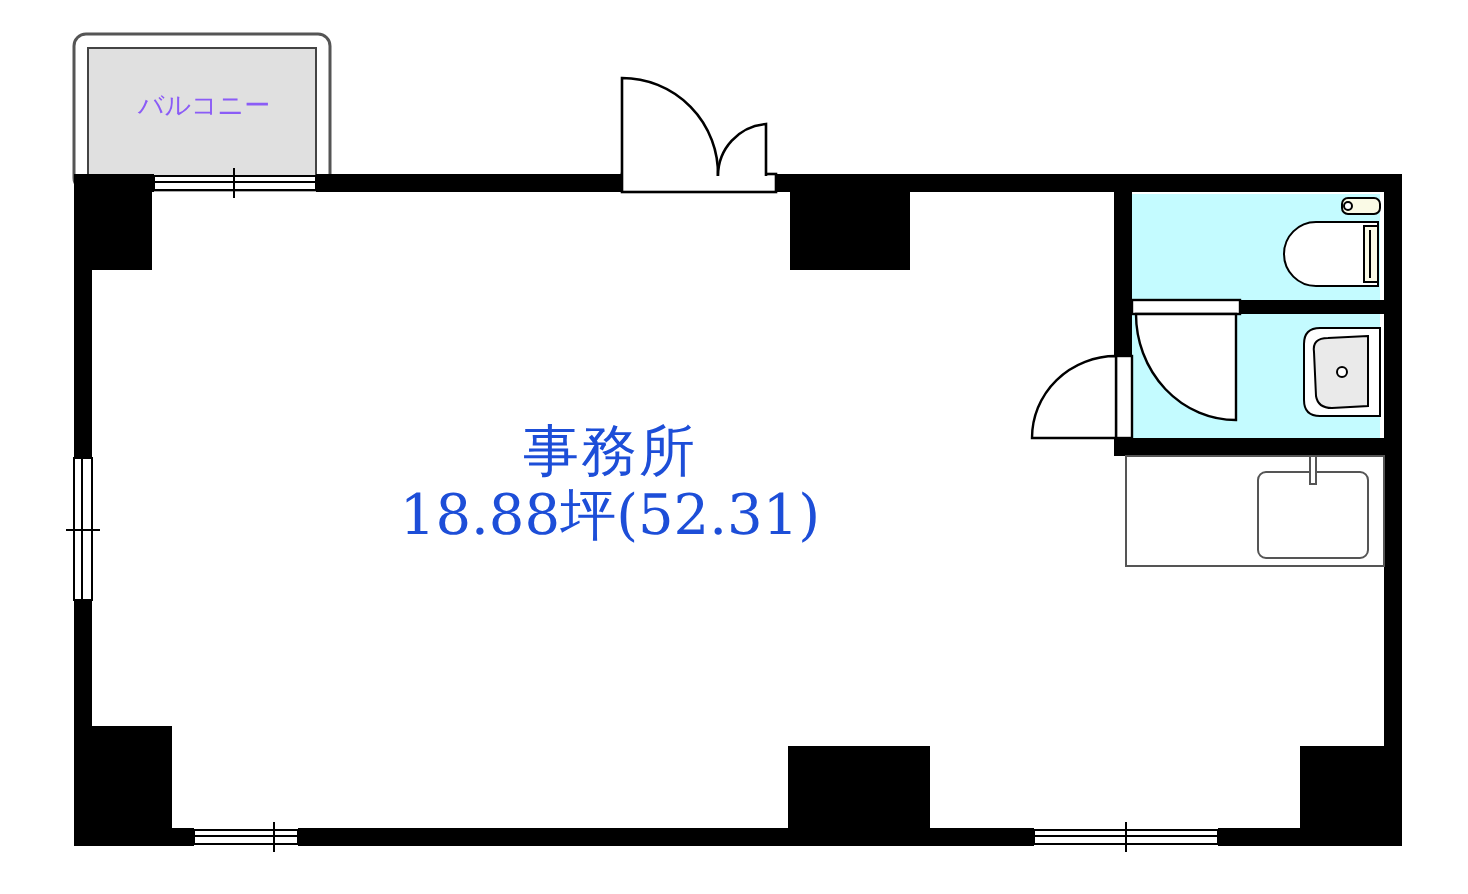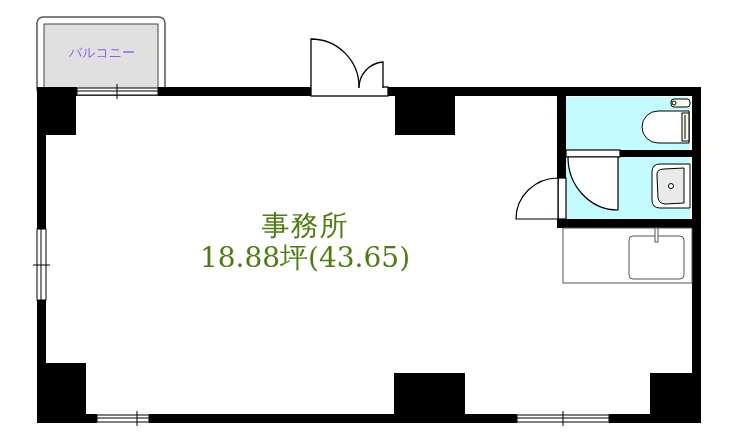--- a/index.html
+++ b/index.html
@@ -1,18 +1,18 @@
 <!DOCTYPE html>
 <html><head>
 <meta charset="utf-8">
 <style>
   html, body { margin: 0; padding: 0; background: #ffffff; }
   body { width: 734px; height: 447px; position: relative; overflow: hidden; font-family: "DejaVu Serif", "Liberation Serif", serif; }
   .plan { position: absolute; left: 0; top: 0; width: 734px; height: 447px; }
-  .label-room { position: absolute; left: 190px; top: 210px; width: 230px; text-align: center; color: #4d7c0f; line-height: 1.15; }
+  .label-room { position: absolute; left: 190px; top: 210px; width: 230px; text-align: center; color: #1d4ed8; line-height: 1.15; }
   .label-room .name { font-size: 28px; letter-spacing: 1px; }
   .label-room .area { font-size: 28px; letter-spacing: 0px; }
   .balcony-label { position: absolute; left: 44px; top: 44px; width: 116px; text-align: center; font-family: "DejaVu Sans", "Liberation Sans", sans-serif; font-size: 13px; color: #8b5cf6; }
 </style>
 </head>
 <body>
 
 <svg class="plan" viewBox="0 0 734 447" xmlns="http://www.w3.org/2000/svg">
 
   <g>
@@ -104,14 +104,14 @@
     <rect x="563" y="228" width="129" height="55"></rect>
     <rect x="629" y="236" width="55" height="43" rx="4"></rect>
     <rect x="655" y="228" width="3" height="14" fill="#fff"></rect>
   </g>
 </svg>
 
 <div class="balcony-label">バルコニー</div>
 
 <div class="label-room">
   <div class="name">事務所</div>
-  <div class="area">18.88坪(43.65)</div>
+  <div class="area">18.88坪(52.31)</div>
 </div>
 
 </body></html>

